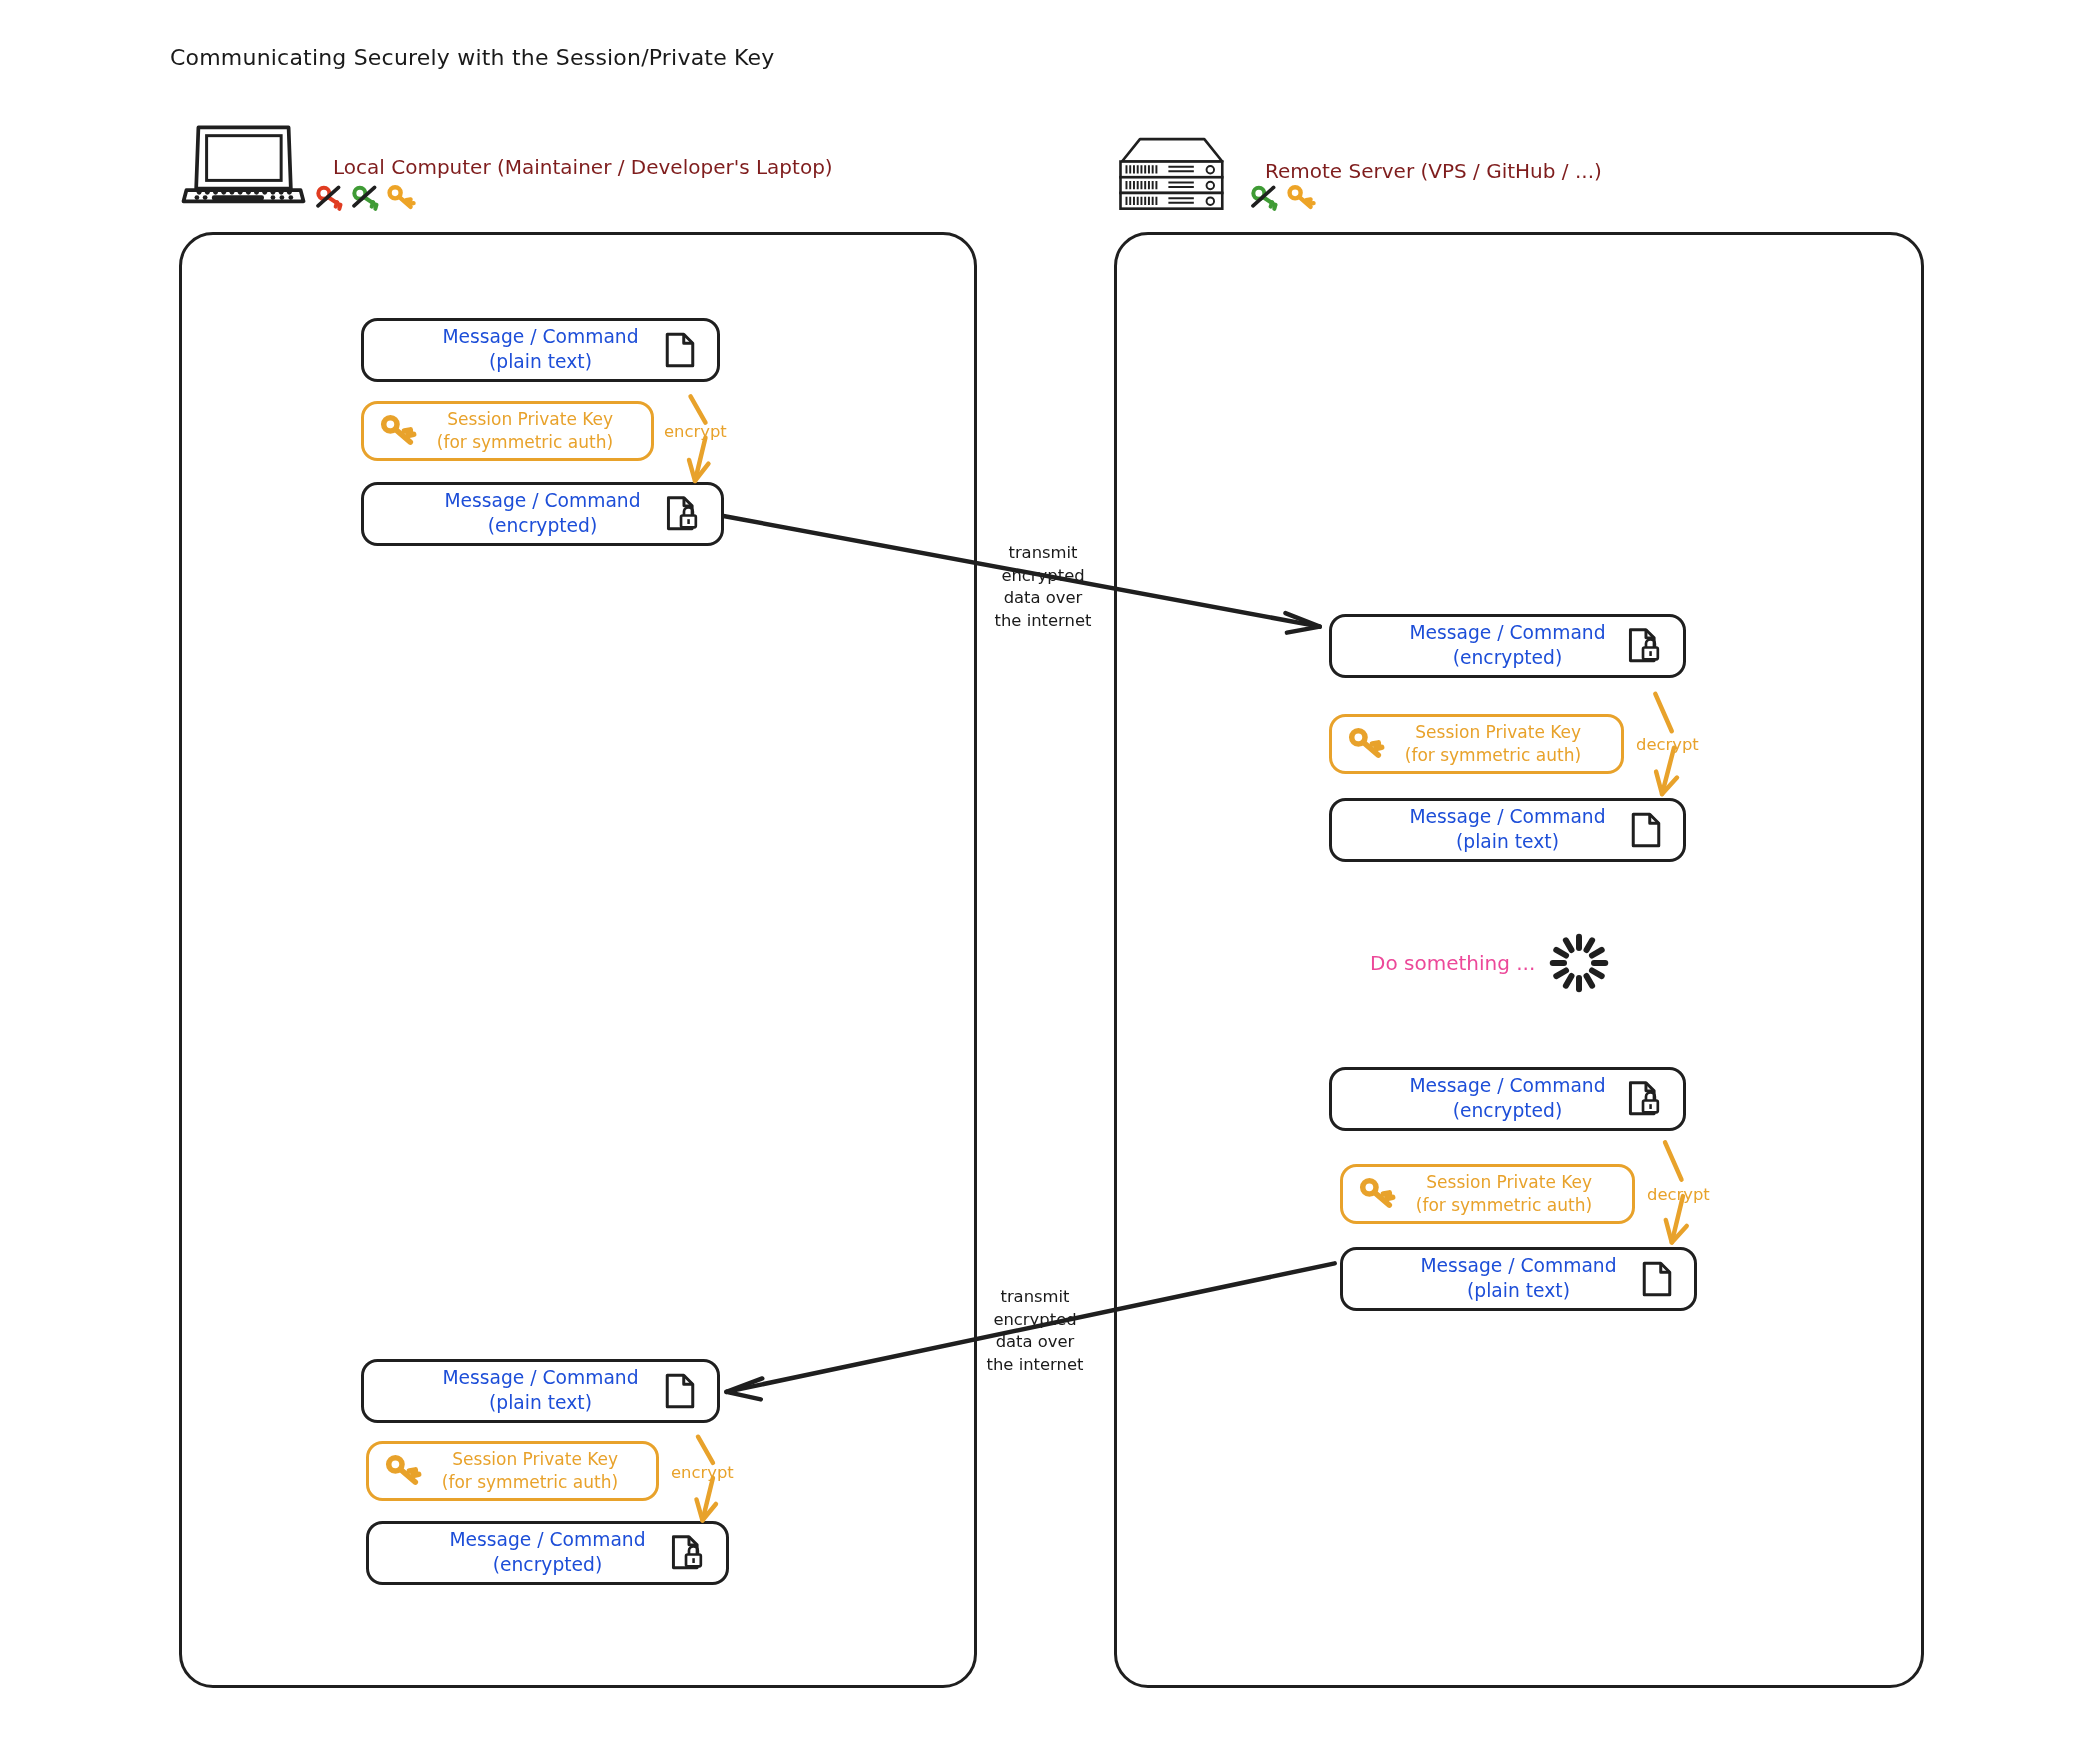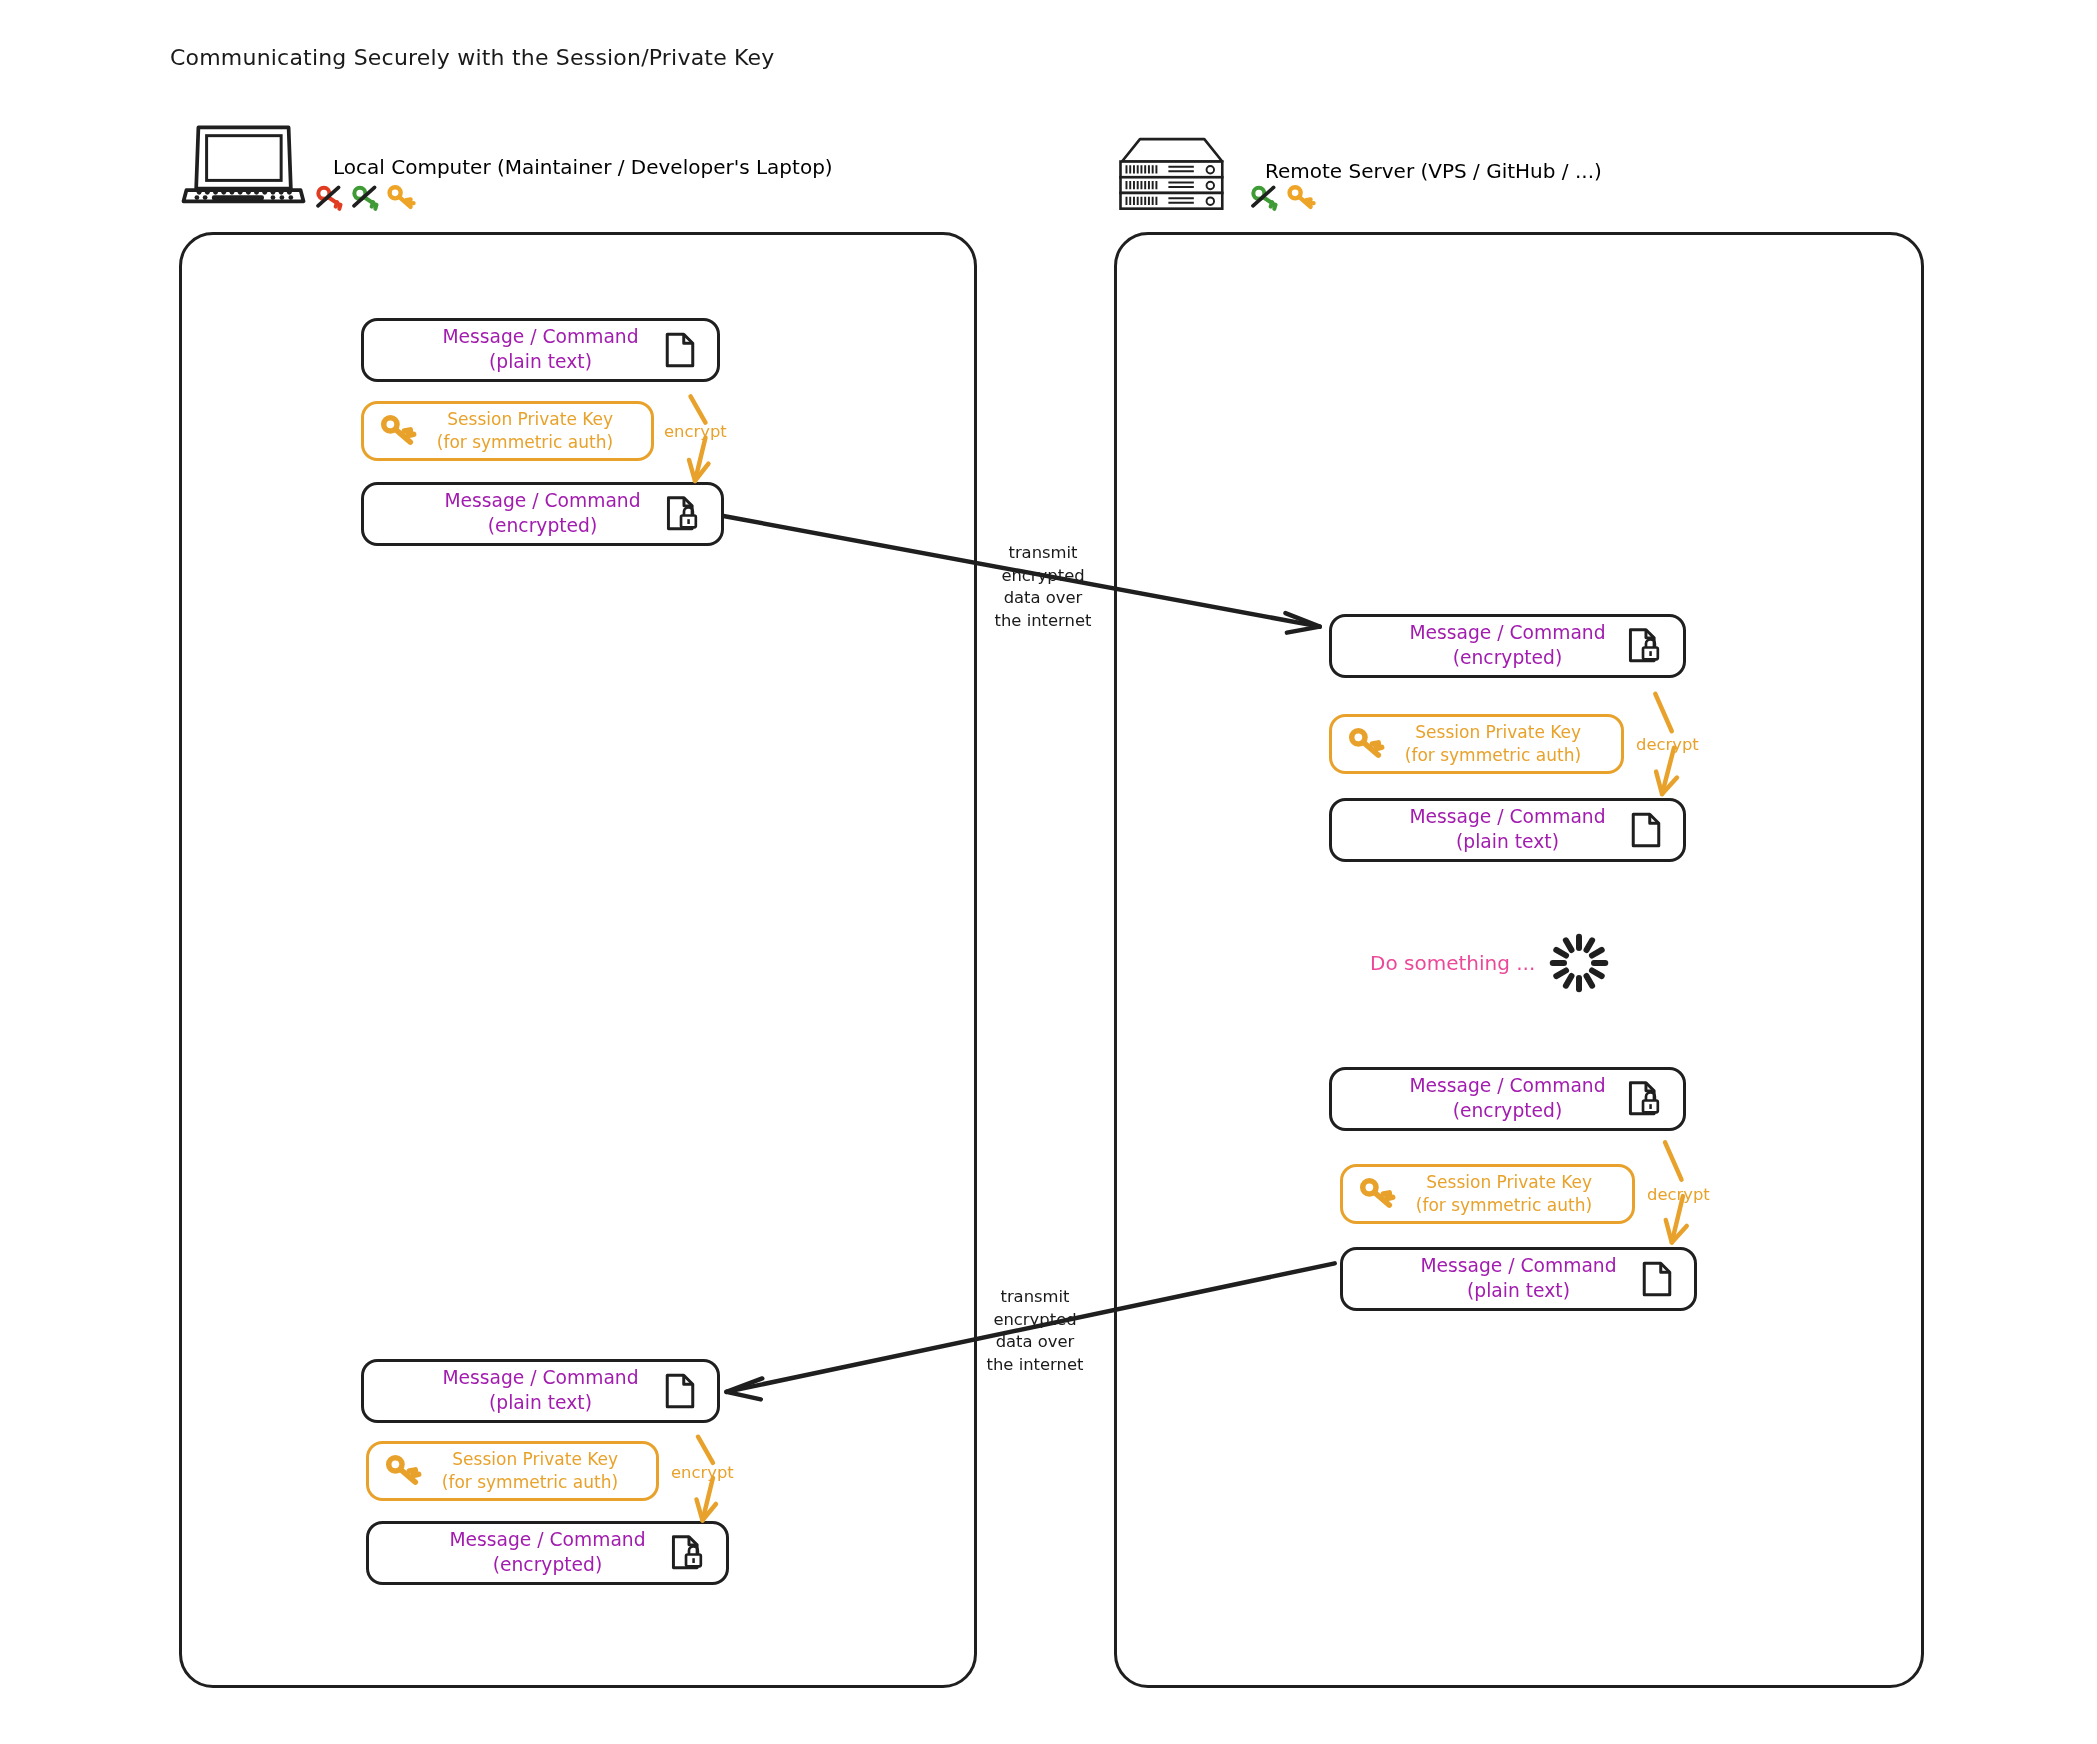--- a/index.html
+++ b/index.html
@@ -15,41 +15,41 @@
   }
 
   
   .zone{
     border:3px solid #1f1f1f; border-radius:34px; background:#fff;
   }
   #zone-local{left:179px; top:232px; width:792px; height:1450px;}
   #zone-remote{left:1114px; top:232px; width:804px; height:1450px;}
 
   
-  .zone-label{font-size:20px;color:#000000;white-space:nowrap;}
+  .zone-label{font-size:20px;color:#7f1d1d;white-space:nowrap;}
   #local-label{left:333px;top:155px;}
   #remote-label{left:1265px;top:159px;}
 
   
   #laptop-icon{left:182px;top:123px;width:123px;height:82px;}
   #server-icon{left:1116px;top:136px;width:116px;height:75px;}
 
   
   .keystrip{display:flex;align-items:flex-end;gap:4.5px;}
   #local-keys{left:315px;top:182px;}
   #remote-keys{left:1250px;top:182px;}
 
   
   .msgbox{
     border:3.7px solid #1f1f1f;border-radius:16.4px;background:#fff;
     display:flex;align-items:center;justify-content:center;
     box-sizing:border-box;
   }
   .msgbox .mtext{
-    font-size:18.7px;color:#a21caf;text-align:center;line-height:1.32;
+    font-size:18.7px;color:#1d4ed8;text-align:center;line-height:1.32;
     white-space:pre-line;
   }
   .msgbox .docwrap{position:absolute;right:22.4px;top:50%;transform:translateY(-50%);}
 
   
   .keybox{
     border:3.7px solid #E8A22B;border-radius:16.4px;background:#fff;
     display:flex;align-items:center;box-sizing:border-box;
   }
   .keybox .kicon{margin-left:16.4px;flex:0 0 auto;}

